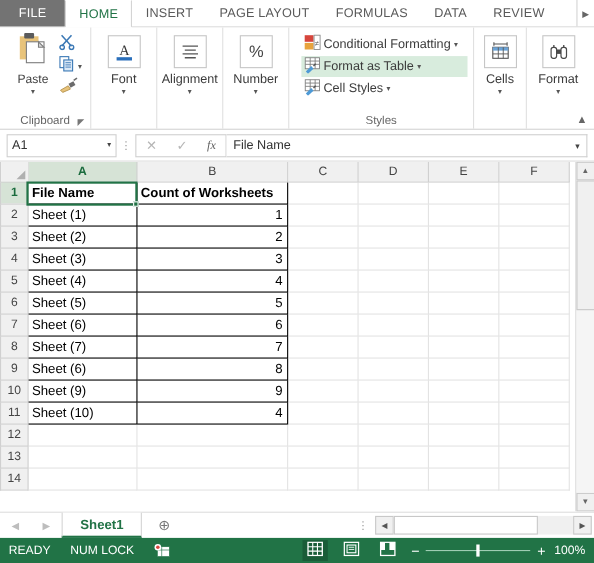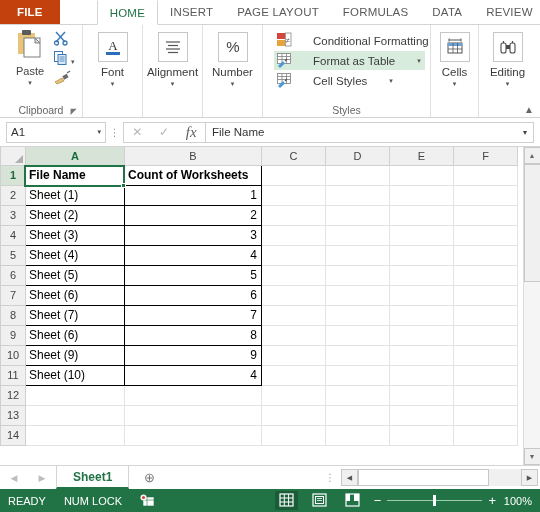--- a/index.html
+++ b/index.html
@@ -17,29 +17,28 @@
     height: 25px; display: flex; align-items: stretch;
     background: #ffffff; position: relative;
     border-bottom: 1px solid #d4d4d4;
   }
   .tab {
     display: flex; align-items: center; justify-content: center;
     padding: 0 12px; font-size: 11.5px; color: #5a5a5a;
     letter-spacing: .2px; white-space: nowrap; cursor: default;
   }
   .tab.file {
-    background: #c2410c; color: #ffffff; font-size: 11.5px;
-    padding: 0 17px; font-weight: bold;
+    background: #737373; color: #ffffff; font-size: 11.5px;
+    padding: 0 17px; font-weight: normal;
   }
   .tab.active {
     color: #217346; background: #ffffff;
     border-left: 1px solid #d4d4d4; border-right: 1px solid #d4d4d4;
     border-bottom: 1px solid #ffffff; margin-bottom: -1px;
     border-top: 1px solid #ffffff;
-    margin-left: 37px;
   }
   .tab-more {
     margin-left: auto; width: 16px; display: flex; align-items: center; justify-content: center;
     border-left: 1px solid #d4d4d4; color: #666; font-size: 8px;
   }
 
   
   .ribbon {
     height: 93px; background: #ffffff; position: relative;
     border-bottom: 1px solid #d4d4d4; display: flex; align-items: stretch;
@@ -73,21 +72,21 @@
   }
   .bigbtn .lbl { font-size: 11.5px; color: #3b3b3b; margin-top: 4px; }
 
   .g-font, .g-align, .g-number { width: 60px; }
   .g-styles { width: 168px; }
   .g-cells { width: 48px; justify-content: center; }
   .g-editing { width: 58px; }
 
   .styles-list { display: flex; flex-direction: column; gap: 1px; padding: 3px 0 0 6px; width: 100%; }
   .style-item {
-    display: flex; align-items: center; gap: 21px; height: 19px;
+    display: flex; align-items: center; gap: 2px; height: 19px;
     font-size: 11.5px; color: #3b3b3b; padding: 0 4px 0 2px; white-space: nowrap;
   }
   .style-item.hover { background: #d8ecdd; }
   .style-item .ar { font-size: 7px; color: #555; margin-left: 1px; }
 
   .collapse-ribbon {
     position: absolute; right: 6px; bottom: 2px; font-size: 10px; color: #666;
   }
 
   
@@ -100,21 +99,21 @@
     display: flex; align-items: center; padding: 0 4px; font-size: 11.5px; color: #333;
   }
   .namebox .nb-val { flex: 1; }
   .namebox .nb-ar { font-size: 7px; color: #444; }
   .fb-dots { width: 17px; text-align: center; color: #999; font-size: 10px; letter-spacing: 0; }
   .fb-btns {
     height: 21px; border: 1px solid #d0d0d0; background: #fff; display: flex;
     align-items: center; width: 83px; justify-content: space-around;
   }
   .fb-btns span { font-size: 12px; color: #b6b6b6; }
-  .fb-btns .fx { color: #5f5f5f; font-style: italic; font-family: "Liberation Serif", serif; font-size: 15px; }
+  .fb-btns .fx { color: #5f5f5f; font-style: italic; font-family: "Liberation Serif", serif; font-size: 11px; }
   .fb-input {
     flex: 1; height: 21px; border: 1px solid #d0d0d0; border-left: none; background: #fff;
     display: flex; align-items: center; padding: 0 6px; font-size: 11.5px; color: #333;
   }
   .fb-input .txt { flex: 1; }
   .fb-input .ar { font-size: 8px; color: #444; }
 
   
   .gridwrap { flex: 1; position: relative; display: flex; background: #fff; overflow: hidden; }
   .gridmain { flex: 1; position: relative; overflow: hidden; }
@@ -417,21 +416,21 @@
         <div class="bigbtn" style="width:48px">
           <div class="box">
             <svg width="20" height="20" viewBox="0 0 20 20">
               <rect x="3" y="6" width="5" height="10" rx="2" fill="#fff" stroke="#4a4a4a" stroke-width="1.1"></rect>
               <rect x="12" y="6" width="5" height="10" rx="2" fill="#fff" stroke="#4a4a4a" stroke-width="1.1"></rect>
               <rect x="8" y="8" width="4" height="4" fill="#4a4a4a"></rect>
               <line x1="5.5" y1="4" x2="5.5" y2="6" stroke="#4a4a4a" stroke-width="1.2"></line>
               <line x1="14.5" y1="4" x2="14.5" y2="6" stroke="#4a4a4a" stroke-width="1.2"></line>
             </svg>
           </div>
-          <div class="lbl">Editing</div>
+          <div class="lbl">Format</div>
           <div class="caret">▾</div>
         </div>
       </div>
       <div class="group-title"></div>
     </div>
 
     <div class="collapse-ribbon">▲</div>
   </div>
 
   <div class="formulabar">

